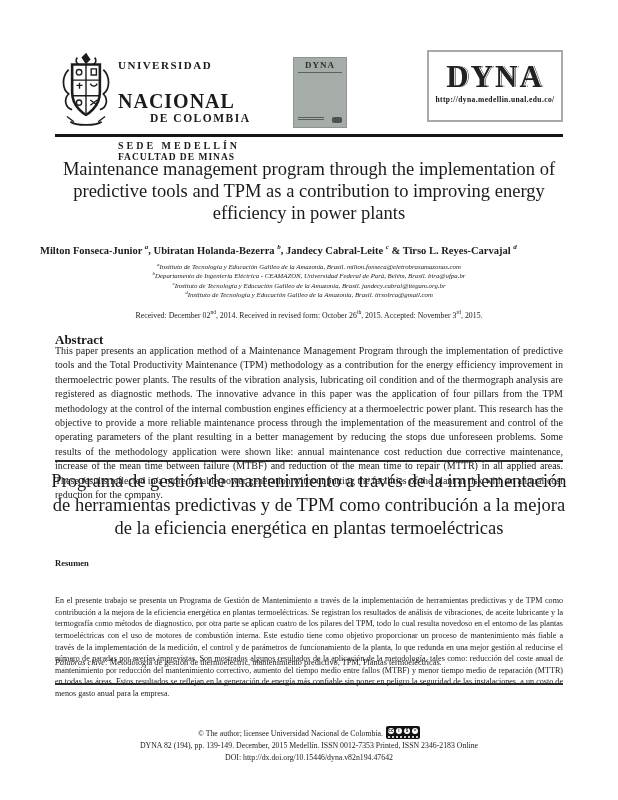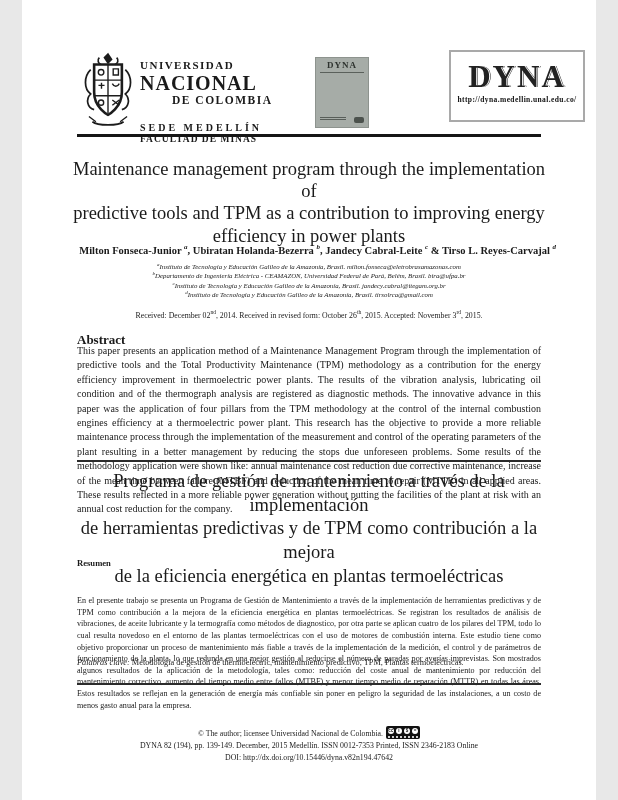--- a/index.html
+++ b/index.html
@@ -1,29 +1,29 @@
 <!DOCTYPE html>
 <html><head>
 <meta charset="utf-8">
 <style>
   html,body{margin:0;padding:0;background:#e8e8e8;}
   .page{
     position:relative;
-    width:574px;height:800px;
+    width:618px;height:800px;
     margin:0 auto;
     background:#ffffff;
     font-family:"Liberation Serif", serif;
     color:#1a1a1a;
     overflow:hidden;
   }
   
   .crest{position:absolute;left:60px;top:50px;width:52px;height:88px;}
   .uni-text{position:absolute;left:118px;top:60px;line-height:1;white-space:nowrap;}
   .uni-l1{font-size:11px;font-weight:bold;letter-spacing:1.5px;}
-  .uni-l2{font-size:20px;font-weight:bold;letter-spacing:1px;margin-top:2px;}
+  .uni-l2{font-size:20px;font-weight:bold;letter-spacing:1px;margin-top:20px;}
   .uni-l3{font-size:11.5px;font-weight:bold;letter-spacing:1.5px;margin-top:2px;margin-left:32px;}
   .uni-l4{font-size:10px;font-weight:bold;letter-spacing:3px;margin-top:16px;}
   .uni-l5{font-size:9.5px;font-weight:bold;letter-spacing:1px;margin-top:2px;}
   .cover{
     position:absolute;left:293px;top:57px;width:54px;height:71px;
     background:#a6aca7;border:1px solid #8d938e;box-sizing:border-box;
     text-align:center;
   }
   .cover-title{font-size:9px;font-weight:bold;letter-spacing:1px;color:#2e332f;margin-top:3px;line-height:1;}
   .cover-bar{height:1px;background:#5a605b;margin:2px 4px 0 4px;}
@@ -51,21 +51,21 @@
     font-weight:bold;letter-spacing:2px;color:#222;
     text-shadow:1px 0 0 #fff, 1.5px 0 0 #222;
   }
   .dyna-url{font-size:7.5px;font-weight:bold;letter-spacing:0.4px;margin-top:3px;color:#111;}
   .header-rule{position:absolute;left:55px;right:55px;top:134px;height:3px;background:#151515;}
   
   .title-en{
     position:absolute;left:49px;right:49px;top:158px;
     text-align:center;font-size:18.5px;line-height:1.2;white-space:pre-line;
   }
-  .authors{position:absolute;left:40px;right:40px;top:243px;text-align:right;font-size:10.5px;font-weight:bold;}
+  .authors{position:absolute;left:40px;right:40px;top:243px;text-align:left;font-size:10.5px;font-weight:bold;}
   .authors sup{font-size:7px;font-style:italic;font-weight:bold;}
   .affiliations{position:absolute;left:40px;right:40px;top:262px;text-align:center;font-size:6.8px;font-style:italic;line-height:1.35;}
   .affiliations sup{font-size:5px;}
   .received{position:absolute;left:40px;right:40px;top:309px;text-align:center;font-size:7.8px;}
   .received sup{font-size:5.5px;}
   
   .abs-head{position:absolute;left:55px;top:332px;font-size:13px;font-weight:bold;}
   .abs-text{position:absolute;left:55px;right:55px;top:344px;font-size:10px;line-height:1.44;text-align:justify;}
   .keywords{position:absolute;left:55px;right:55px;top:440px;font-size:8.3px;}
   .kw-label{font-style:italic;}

